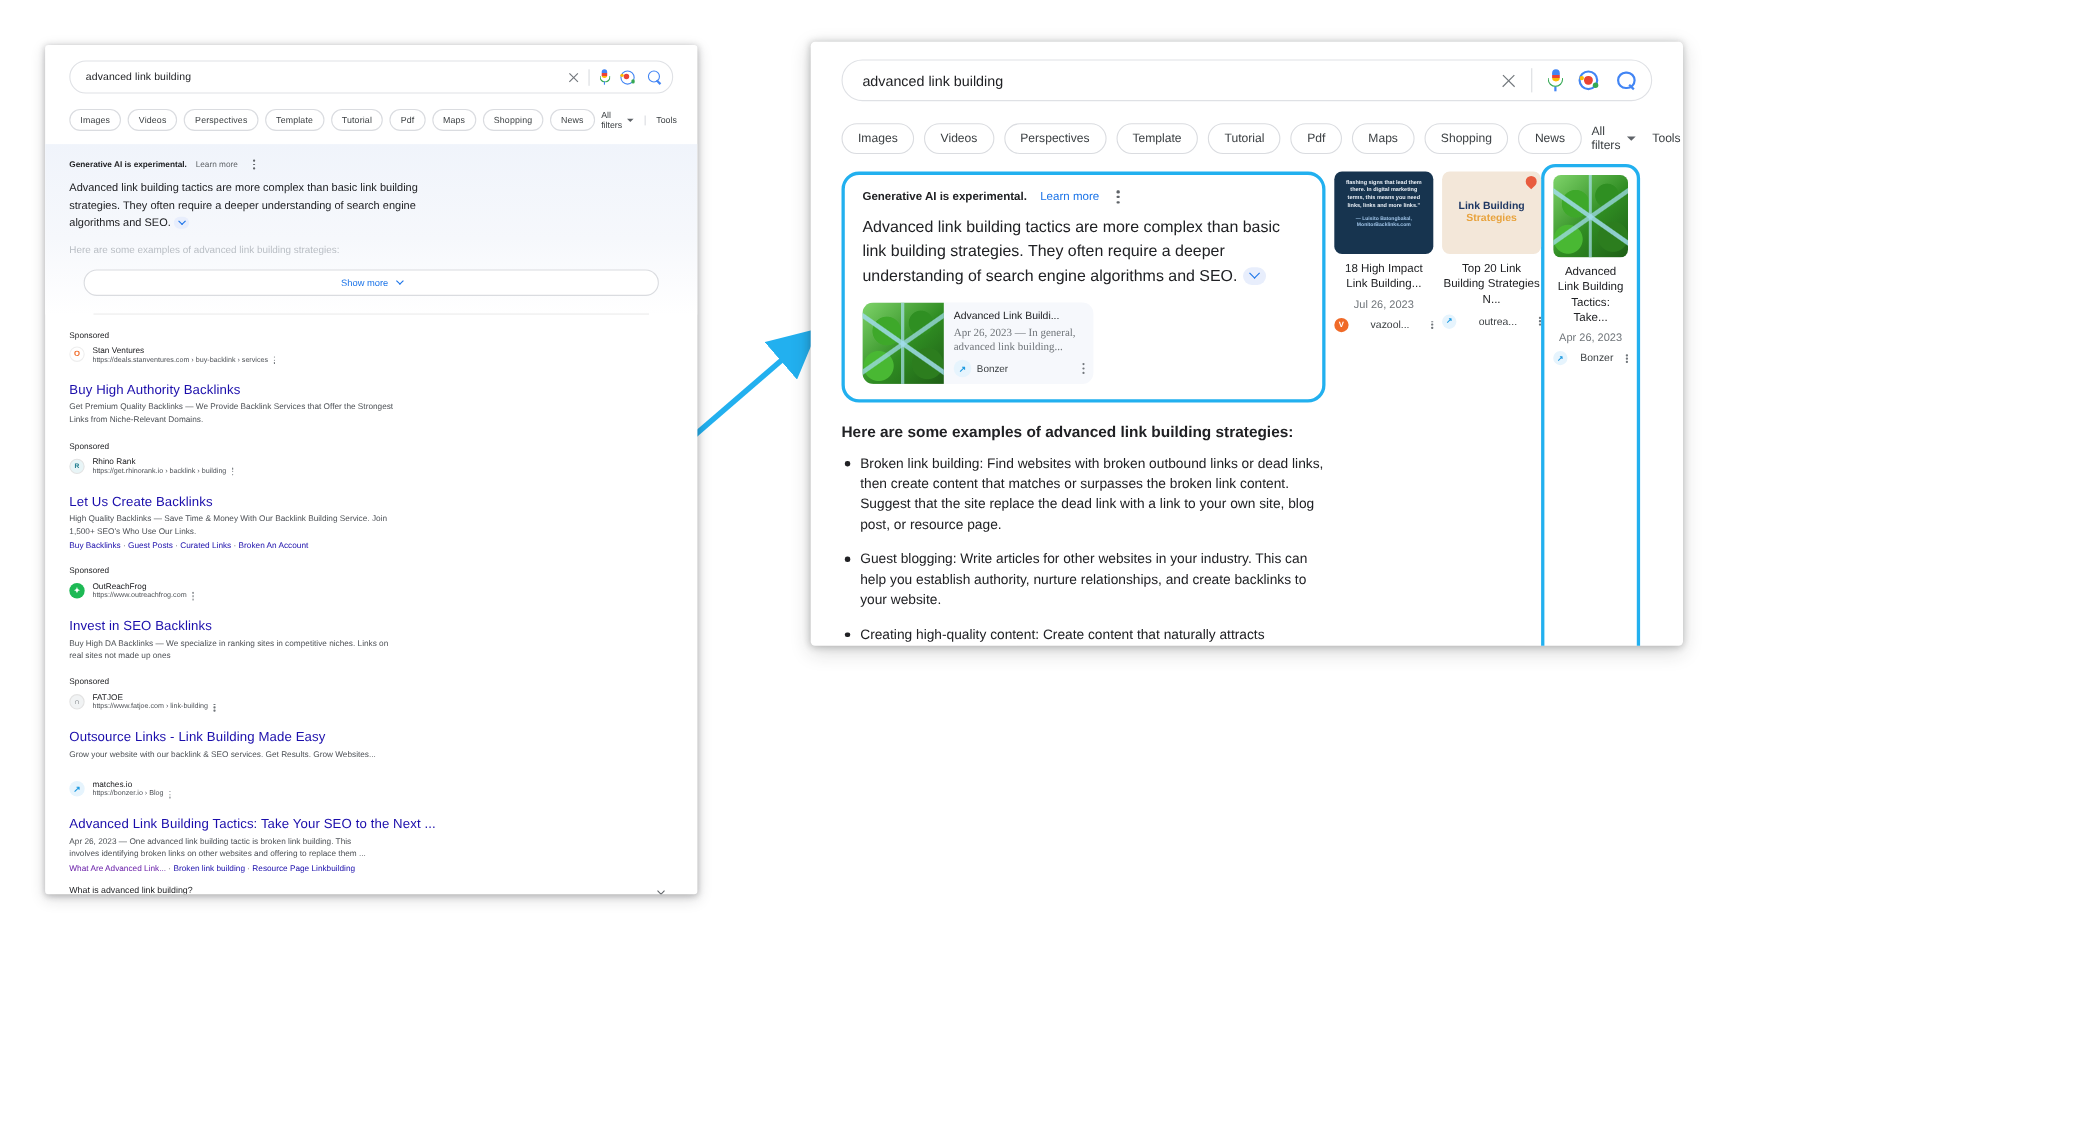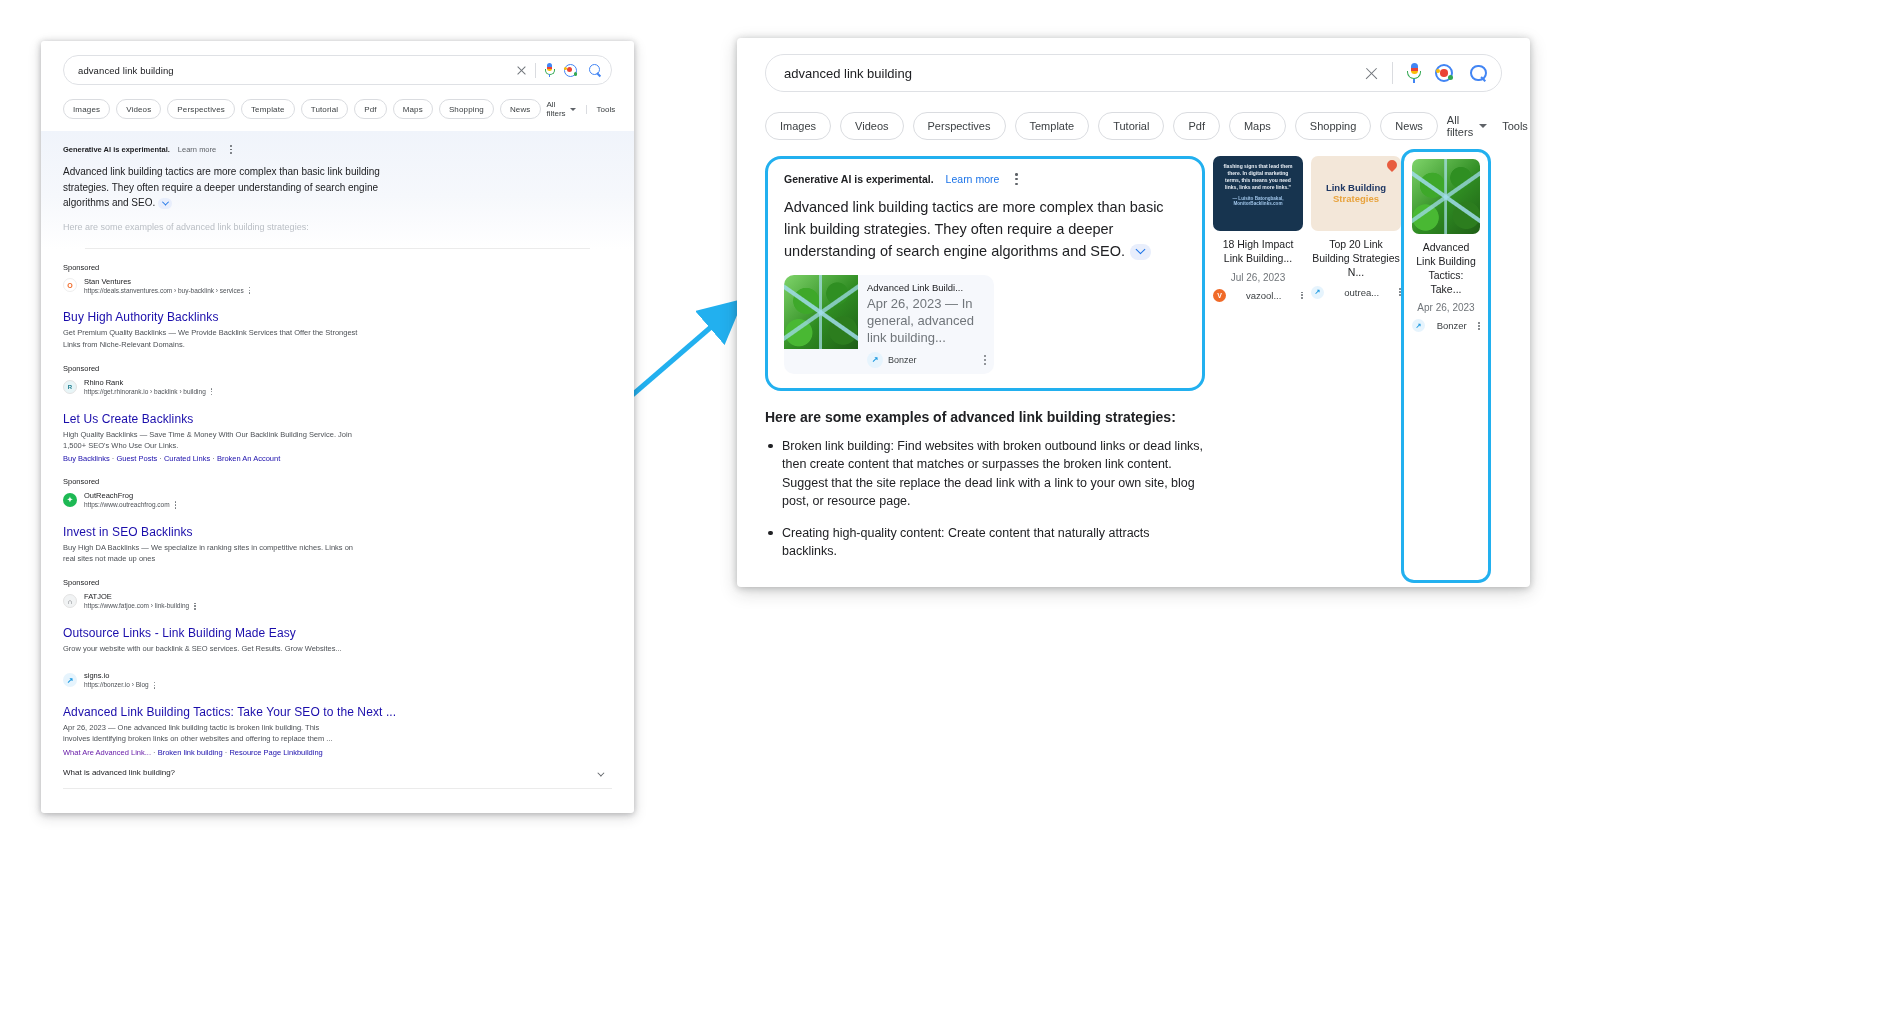--- a/index.html
+++ b/index.html
@@ -207,21 +207,21 @@
   .r-inline-chev{display:inline-flex;align-items:center;justify-content:center;width:21px;height:16px;border-radius:9px;background:#e8eefc;vertical-align:middle;margin-left:5px;cursor:pointer;}
   .r-inline-chev::before{content:"";width:6px;height:6px;border-right:1.7px solid #1a73e8;border-bottom:1.7px solid #1a73e8;transform:rotate(45deg) translate(-1.5px,-1.5px);}
 
   .ai-srccard {
     margin-top: 13px; display:flex; gap:0;
     background:#f6f8fc; border-radius:10px; overflow:hidden; width: 210px;
   }
   .ai-thumb{width:74px;height:74px;flex:none;}
   .ai-srcbody{padding:7px 8px 6px 9px;display:flex;flex-direction:column;gap:2px;flex:1;min-width:0;}
   .ai-srctitle{font-size:9.5px;color:#202124;line-height:1.25;}
-  .ai-srcmeta{font-size:13px;color:#70757a;line-height:1.3;}
+  .ai-srcmeta{font-size:10px;color:#70757a;line-height:1.3;font-family:Liberation Serif, serif;}
   .ai-srcfoot{display:flex;align-items:center;gap:5px;margin-top:3px;}
   .ai-srcfoot .fname{font-size:9px;color:#3c4043;flex:1;}
 
   .r-sub-head{font-size:14px;font-weight:700;color:#202124;margin:18px 0 12px 0;}
   .r-bullets{ list-style:none; }
   .r-bullets li{
     position:relative; padding-left:17px; margin-bottom:13px;
     font-size:12.5px; line-height:1.48; color:#202124;
   }
   .r-bullets li::before{
@@ -342,20 +342,24 @@
         <span class="kebab">
             <i></i>
             <i></i>
             <i></i>
           </span>
       </div>
       <div class="ai-body">
         <span>Advanced link building tactics are more complex than basic link building strategies. They often require a deeper understanding of search engine algorithms and SEO.</span><span class="inline-chev"></span>
       </div>
       <div class="ai-sub">Here are some examples of advanced link building strategies:</div>
+      <div class="showmore">
+        <span>Show more</span>
+        <span class="chev-blue"></span>
+      </div>
       <div class="lp-hr"></div>
     </div>
 
     <div class="lp-results">
 
       <div class="res">
         <div class="sponsored">Sponsored</div>
         <div class="srow">
           <div class="favicon f-stan">O</div>
           <div class="sitecol">
@@ -440,21 +444,21 @@
           </div>
         </div>
         <div class="res-title">Outsource Links - Link Building Made Easy</div>
         <div class="res-desc">Grow your website with our backlink &amp; SEO services. Get Results. Grow Websites...</div>
       </div>
 
       <div class="res" style="margin-top:17px;">
         <div class="srow">
           <div class="favicon f-bonzer">↗</div>
           <div class="sitecol">
-            <div class="sitename">signs.io</div>
+            <div class="sitename">matches.io</div>
             <div class="siteurl">
               <span>https://bonzer.io › Blog</span>
               <span class="dot3s">
                   <i></i>
                   <i></i>
                   <i></i>
                 </span>
             </div>
           </div>
         </div>
@@ -548,20 +552,21 @@
                   </span>
               </div>
             </div>
           </div>
         </div>
 
         <div class="r-sub-head">Here are some examples of advanced link building strategies:</div>
 
         <ul class="r-bullets">
           <li><span>Broken link building: Find websites with broken outbound links or dead links, then create content that matches or surpasses the broken link content. Suggest that the site replace the dead link with a link to your own site, blog post, or resource page.</span></li>
+          <li><span>Guest blogging: Write articles for other websites in your industry. This can help you establish authority, nurture relationships, and create backlinks to your website.</span></li>
           <li><span>Creating high-quality content: Create content that naturally attracts backlinks.</span></li>
 
         </ul>
 
       </div>
 
       <div class="rp-rail">
         <div class="rcard">
           <div class="rthumb dark-thumb">
             <div class="t">flashing signs that lead them there. In digital marketing terms, this means you need links, links and more links."</div>

